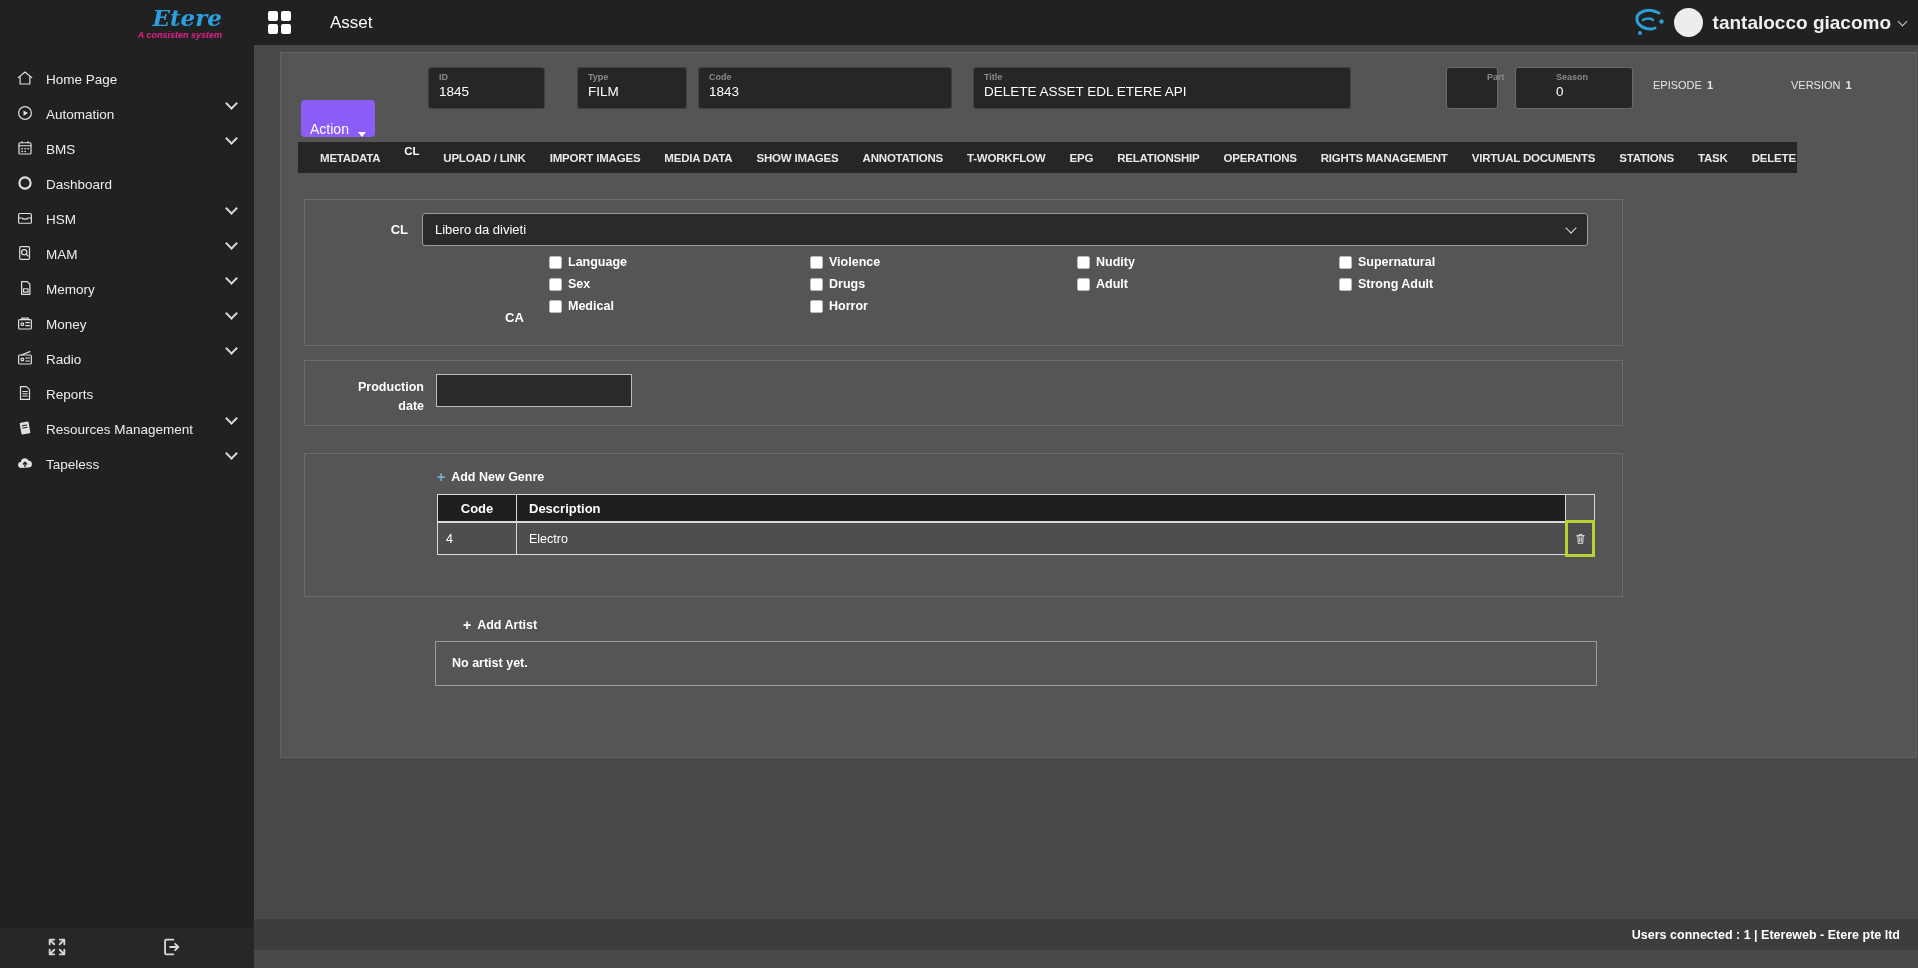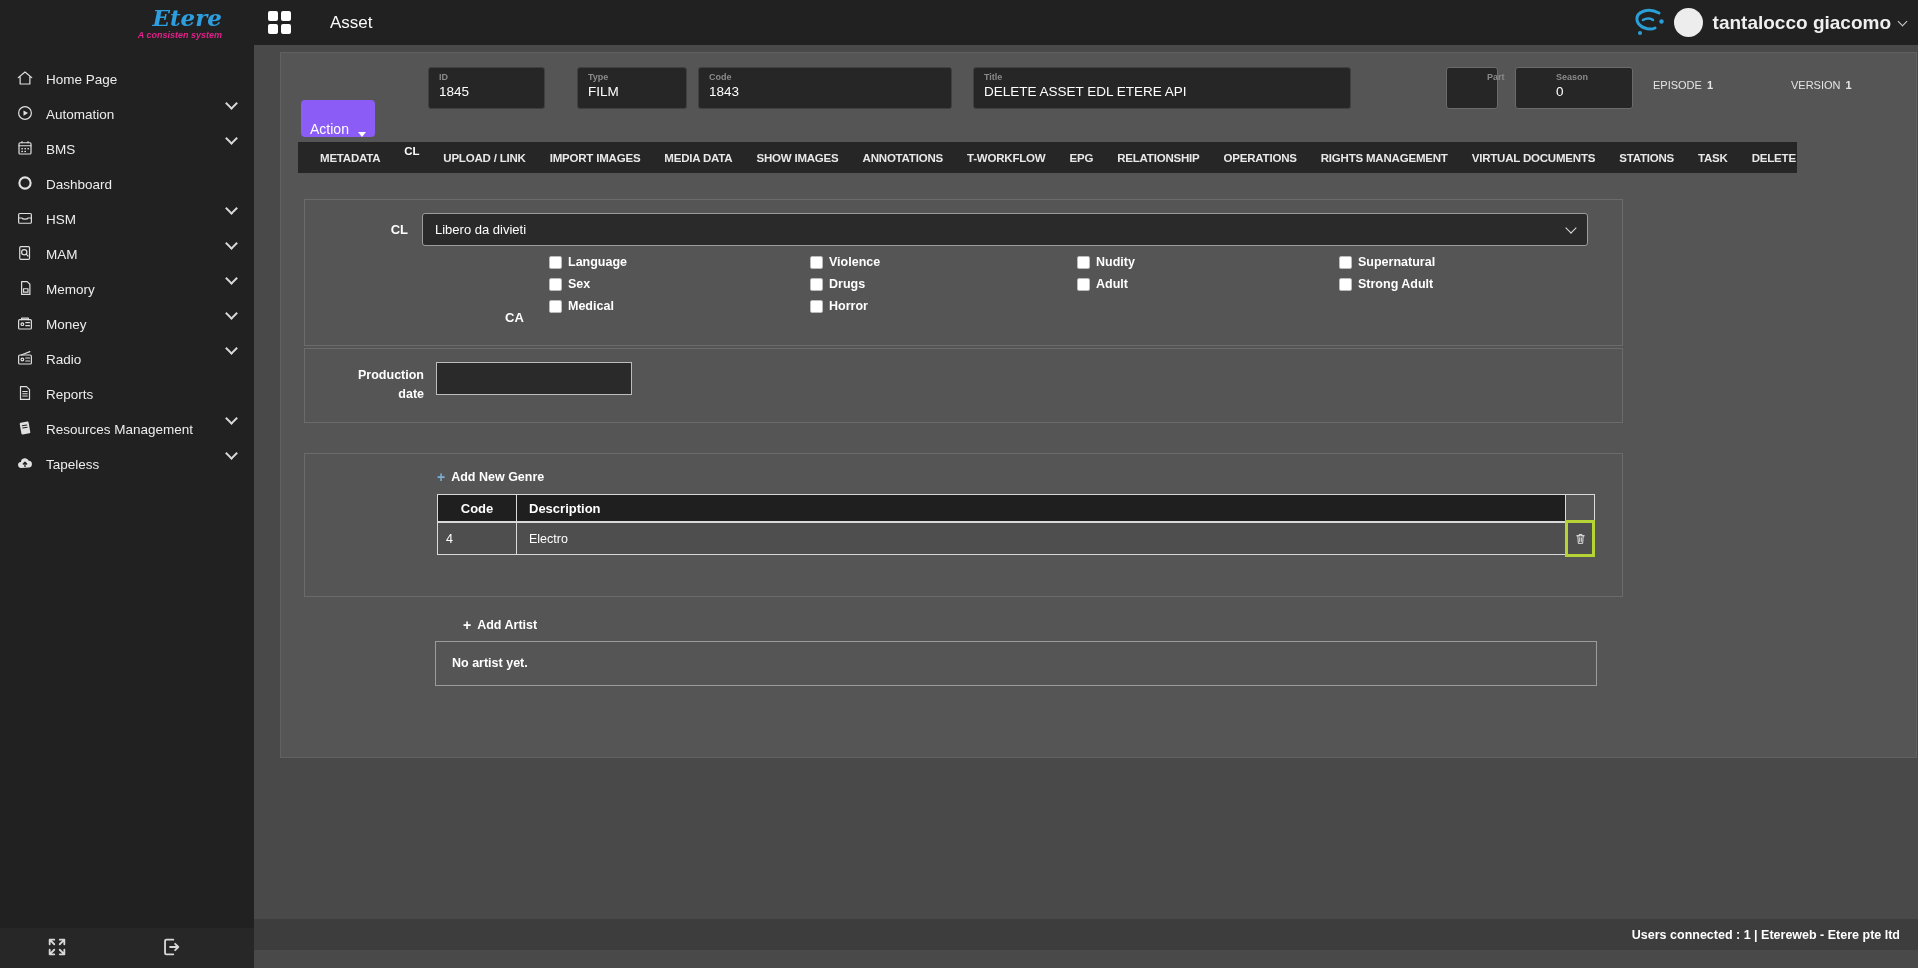--- a/index.html
+++ b/index.html
@@ -76,21 +76,21 @@
   
   .tabstrip{position:absolute;left:17px;top:89px;width:1499px;height:31px;background:#262626;
             display:flex;align-items:center;padding-left:22px;gap:24px;box-sizing:border-box;}
   .tab{font-size:11.5px;font-weight:bold;color:#e8e8e8;letter-spacing:-0.2px;
        white-space:nowrap;cursor:pointer;}
   .tab.active{transform:translateY(-7px);color:#fff;}
 
   
   .sect{position:absolute;left:23px;width:1319px;border:1px solid #6b6b6b;box-sizing:border-box;}
   .sect-cl{top:146px;height:147px;}
-  .sect-prod{top:295px;height:75px;padding-left:48px;}
+  .sect-prod{top:307px;height:66px;padding-left:48px;}
   .sect-genre{top:400px;height:144px;}
   .area-artist{position:absolute;left:23px;top:555px;width:1319px;height:110px;}
 
   .cl-row{position:absolute;left:0;top:13px;width:100%;display:flex;}
   .cl-label{width:117px;text-align:right;padding-right:14px;font-size:13px;font-weight:bold;
             line-height:33px;box-sizing:border-box;}
   .cl-select{width:1166px;height:33px;background:#2a2a2a;border:1px solid #9c9c9c;border-radius:3px;
              box-sizing:border-box;display:flex;align-items:center;justify-content:space-between;
              padding:0 12px;cursor:pointer;}
   .cl-select .sel-val{font-size:13px;color:#fff;}

